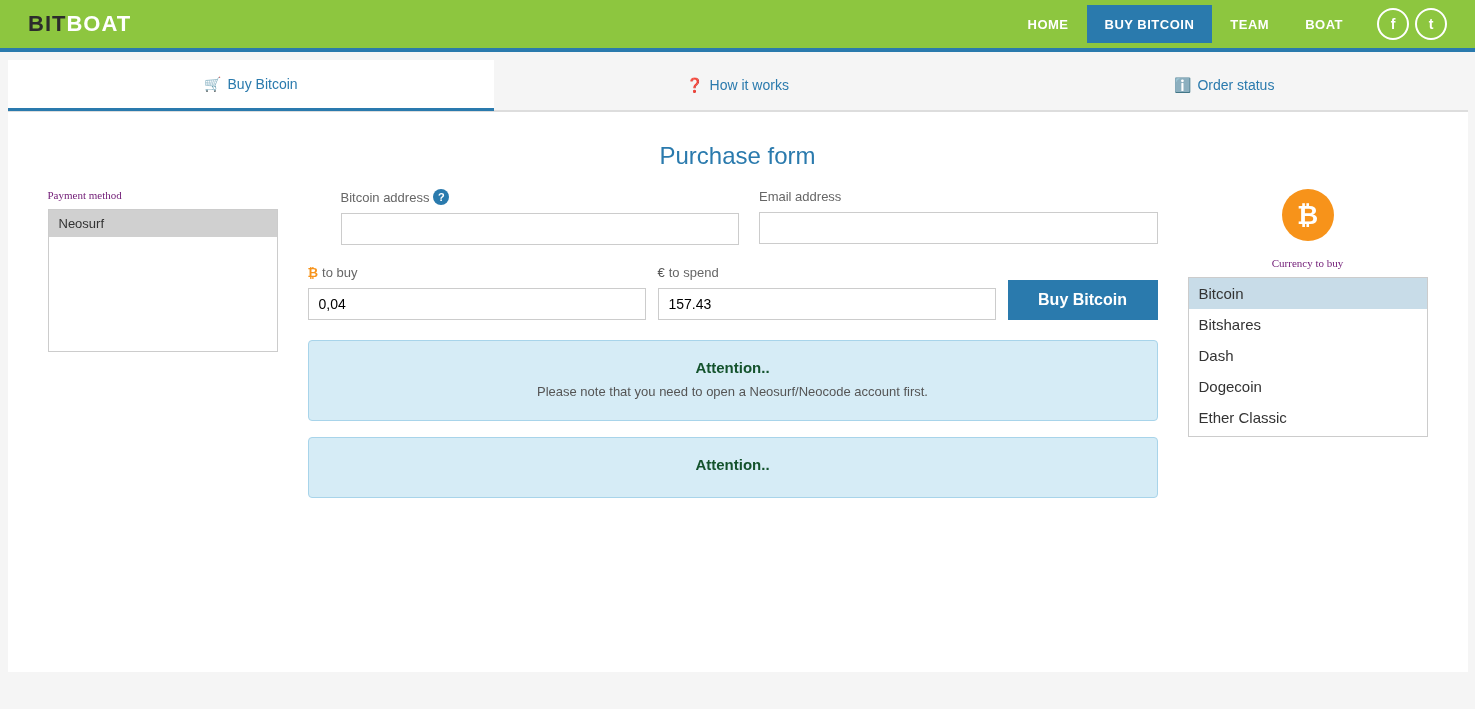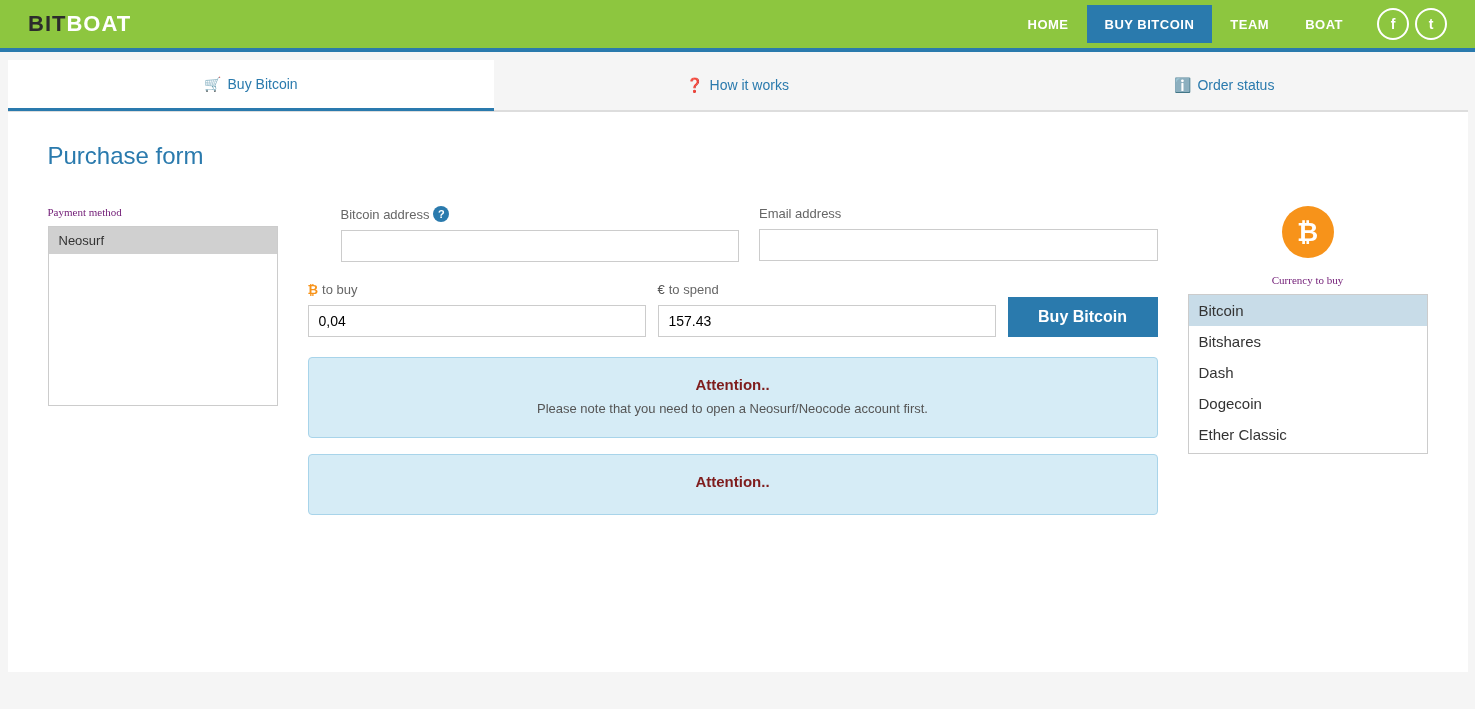--- a/index.html
+++ b/index.html
@@ -97,25 +97,25 @@
 
     
     .content-area {
       background: white;
       padding: 30px 40px 40px;
       min-height: 560px;
     }
 
     
     .purchase-form-heading {
-      text-align: left;
+      text-align: center;
       color: #2a7aad;
       font-size: 24px;
       font-weight: normal;
-      margin-bottom: 36px;
+      margin-bottom: 19px;
     }
 
     
     .form-layout {
       display: flex;
       gap: 30px;
       align-items: flex-start;
     }
 
     .form-col-payment {
@@ -136,21 +136,21 @@
     .field-label {
       font-size: 11px;
       color: #701a75;
       margin-bottom: 8px;
       display: block;
       font-family: Liberation Serif, serif;
     }
     .payment-list-box {
       width: 100%;
       border: 1px solid #ccc;
-      height: 180px;
+      height: 143px;
       overflow-y: auto;
       background: white;
     }
     .payment-list-box .list-item {
       padding: 6px 10px;
       font-size: 13px;
       color: #333;
       cursor: pointer;
     }
     .payment-list-box .list-item.selected {
@@ -244,21 +244,21 @@
     .attention-box {
       background: #d6ecf6;
       border: 1px solid #a8d4ea;
       border-radius: 4px;
       padding: 18px 24px;
       margin-bottom: 16px;
       text-align: center;
     }
     .attention-title {
       font-weight: bold;
-      color: #7f1d1d;
+      color: #14532d;
       font-size: 15px;
       margin-bottom: 6px;
     }
     .attention-text {
       color: #555;
       font-size: 13px;
       line-height: 1.5;
     }
 
     

